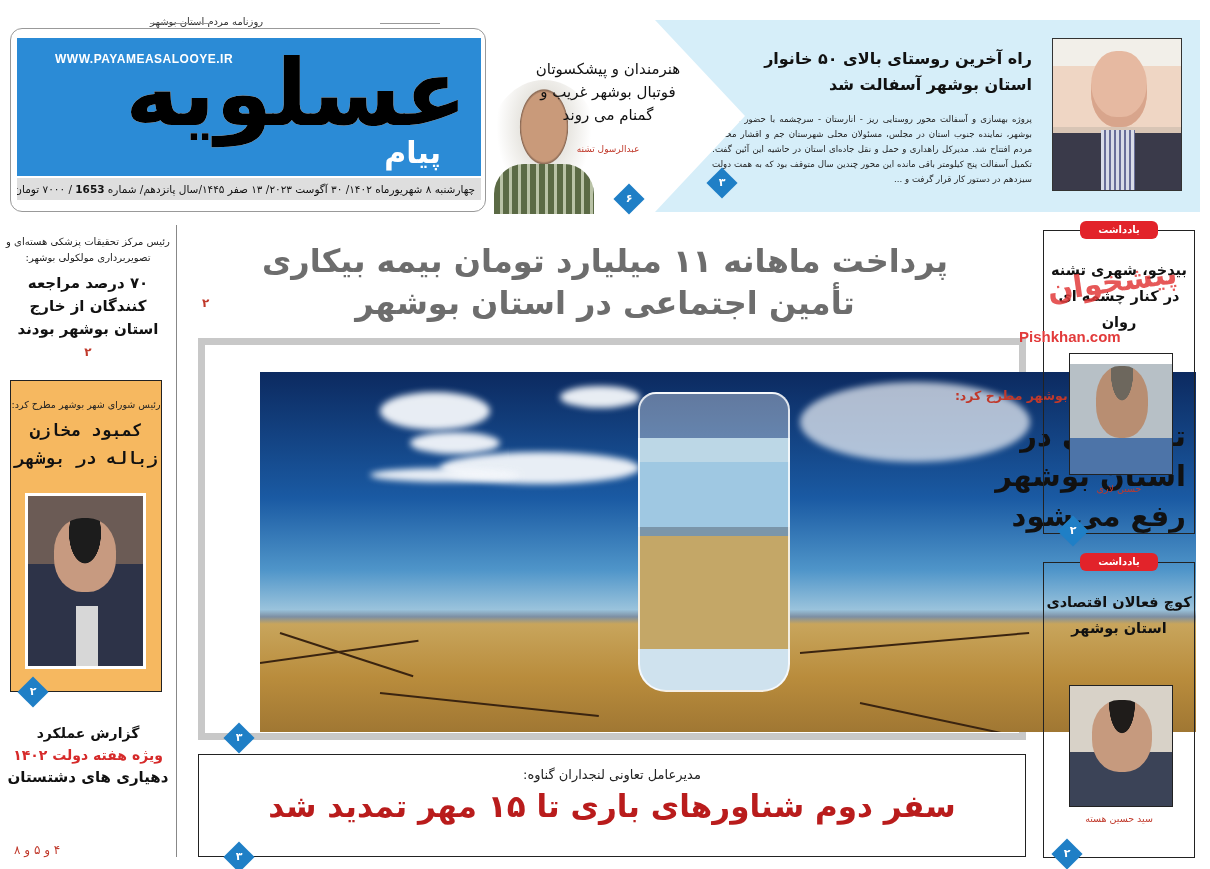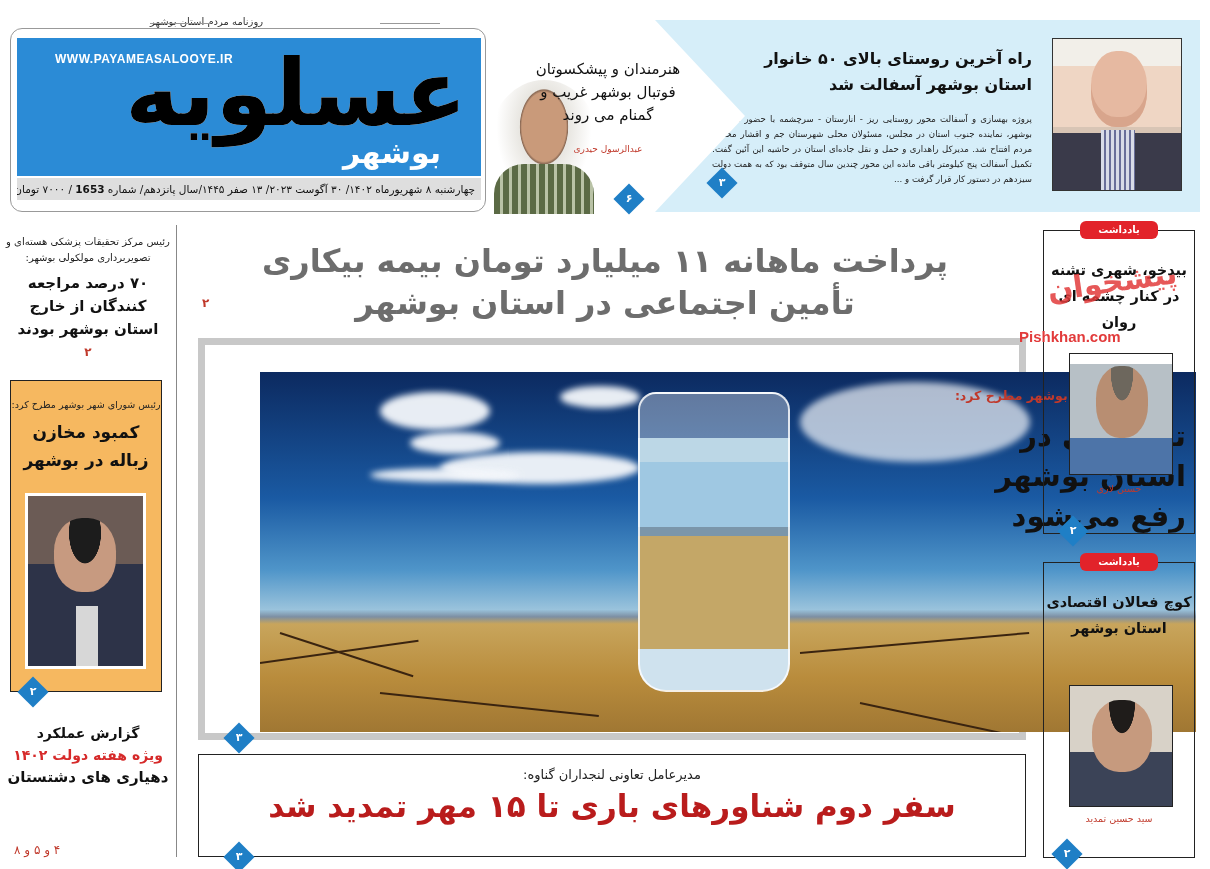--- a/index.html
+++ b/index.html
@@ -49,21 +49,21 @@
   .diamond span { display: block; transform: rotate(-45deg); color: #fff; font-size: 11px; font-weight: bold; text-align: center; line-height: 22px; }
 
   
   .col-left-rule { left: 176px; top: 225px; width: 1px; height: 632px; background: #888; }
   .left-story1 { left: 6px; top: 234px; width: 164px; text-align: center; }
   .left-story1 .kicker { font-size: 10px; line-height: 16px; color: #222; }
   .left-story1 .title { font-size: 15px; font-weight: bold; line-height: 23px; margin-top: 6px; }
   .pg-red { color: #c0392b; font-size: 12px; font-weight: bold; }
   .left-story2 { left: 10px; top: 380px; width: 152px; height: 312px; background: #f6b860; border: 1px solid #222; text-align: center; }
   .left-story2 .kicker { margin-top: 18px; font-size: 9.5px; color: #222; }
-  .left-story2 .title { margin-top: 8px; font-size: 17px; font-weight: bold; line-height: 28px; }
+  .left-story2 .title { margin-top: 8px; font-size: 17px; font-weight: bold; line-height: 28px; font-family: Liberation Mono, monospace; }
   .left-story2 .photo { position: absolute; left: 14px; top: 112px; width: 121px; height: 176px; border: 3px solid #fff;
       background: linear-gradient(180deg, #6b5b55 0 40%, #2d3348 40%); }
   .left-story2 .photo::before { content: ""; position: absolute; left: 26px; top: 22px; width: 62px; height: 74px; border-radius: 45%;
       background: radial-gradient(ellipse at 50% 20%, #1c1c1c 0 36%, #c79a80 37%); }
   .left-story2 .photo::after { content: ""; position: absolute; left: 48px; bottom: 0; width: 22px; height: 60px; background: #d7d7d7; }
   .left-story3 { left: 6px; top: 725px; width: 164px; text-align: center; }
   .left-story3 .title { font-size: 14px; font-weight: bold; }
   .left-story3 .red { font-size: 14px; font-weight: bold; color: #d62a2a; margin-top: 6px; }
   .left-story3 .sub { font-size: 15px; font-weight: bold; margin-top: 4px; line-height: 20px; }
   .left-story3 .pages { position: absolute; left: 8px; top: 118px; font-size: 12px; color: #c0392b; letter-spacing: 2px; }
@@ -108,30 +108,30 @@
   .watermark .url { position: absolute; left: 2px; top: 70px; font-size: 15px; color: #e23b3b; font-weight: bold; font-family: "Liberation Sans", sans-serif; }
 </style>
 </head>
 <body>
 
 <div class="abs tagline rtl">روزنامه مردم استان بوشهر</div>
 <div class="abs mast-frame"></div>
 <div class="abs logo-box">
   <div class="abs logo-url">WWW.PAYAMEASALOOYE.IR</div>
   <div class="abs logo-text rtl">عسلویه</div>
-  <div class="abs logo-sub rtl">بوشهر</div>
+  <div class="abs logo-sub rtl">پیام</div>
 </div>
 <div class="abs dateline rtl">
   <span>چهارشنبه ۸ شهریورماه ۱۴۰۲/ ۳۰ آگوست ۲۰۲۳/ ۱۳ صفر ۱۴۴۵/سال پانزدهم/ شماره </span><b>1653</b><span> / ۷۰۰۰ تومان/ ۸ صفحه</span>
 </div>
 
 <div class="abs teaser-mid">
   <div class="abs photo"></div>
   <div class="abs title rtl">هنرمندان و پیشکسوتان فوتبال بوشهر غریب و گمنام می روند</div>
-  <div class="abs byline rtl">عبدالرسول حیدری</div>
+  <div class="abs byline rtl">عبدالرسول تشنه</div>
   <div class="abs diamond" style="left:130px; top:166px;">
       <span>۶</span>
     </div>
 </div>
 
 <div class="abs teaser-right">
   <div class="abs title rtl">راه آخرین روستای بالای ۵۰ خانوار استان بوشهر آسفالت شد</div>
   <div class="abs body rtl">پروژه بهسازی و آسفالت محور روستایی ریز - انارستان - سرچشمه با حضور استاندار بوشهر، نماینده جنوب استان در مجلس، مسئولان محلی شهرستان جم و اقشار مختلف مردم افتتاح شد. مدیرکل راهداری و حمل و نقل جاده‌ای استان در حاشیه این آئین گفت: تکمیل آسفالت پنج کیلومتر باقی مانده این محور چندین سال متوقف بود که به همت دولت سیزدهم در دستور کار قرار گرفت و ...</div>
   <div class="abs photo"></div>
   <div class="abs diamond" style="left:56px; top:152px;">
@@ -202,21 +202,21 @@
   <div class="name" style="top:252px;">حسین لاری</div>
 </div>
 <div class="abs diamond" style="left:1062px; top:520px;">
     <span>۲</span>
   </div>
 
 <div class="abs opinion op2 rtl">
   <div class="label">یادداشت</div>
   <div class="title">کوچ فعالان اقتصادی استان بوشهر</div>
   <div class="photo"></div>
-  <div class="name" style="top:250px;">سید حسین تمدید</div>
+  <div class="name" style="top:250px;">سید حسین هسته</div>
 </div>
 <div class="abs diamond" style="left:1056px; top:843px;">
     <span>۲</span>
   </div>
 
 <div class="abs watermark">
   <div class="script">پیشخوان</div>
   <div class="url">Pishkhan.com</div>
 </div>
 

